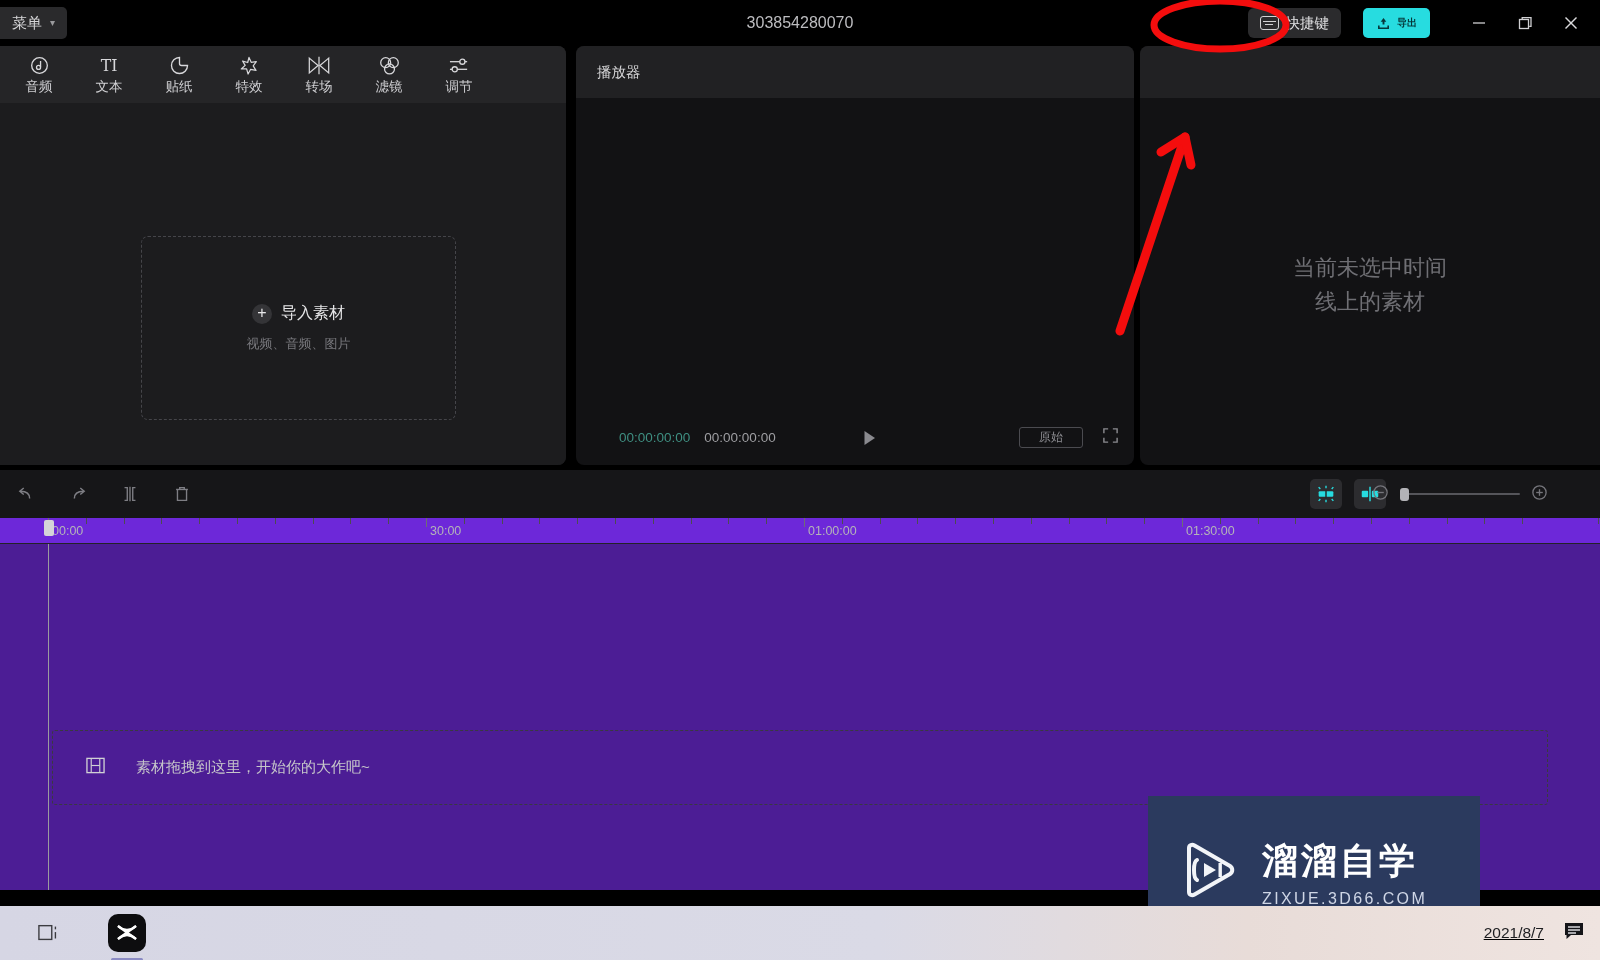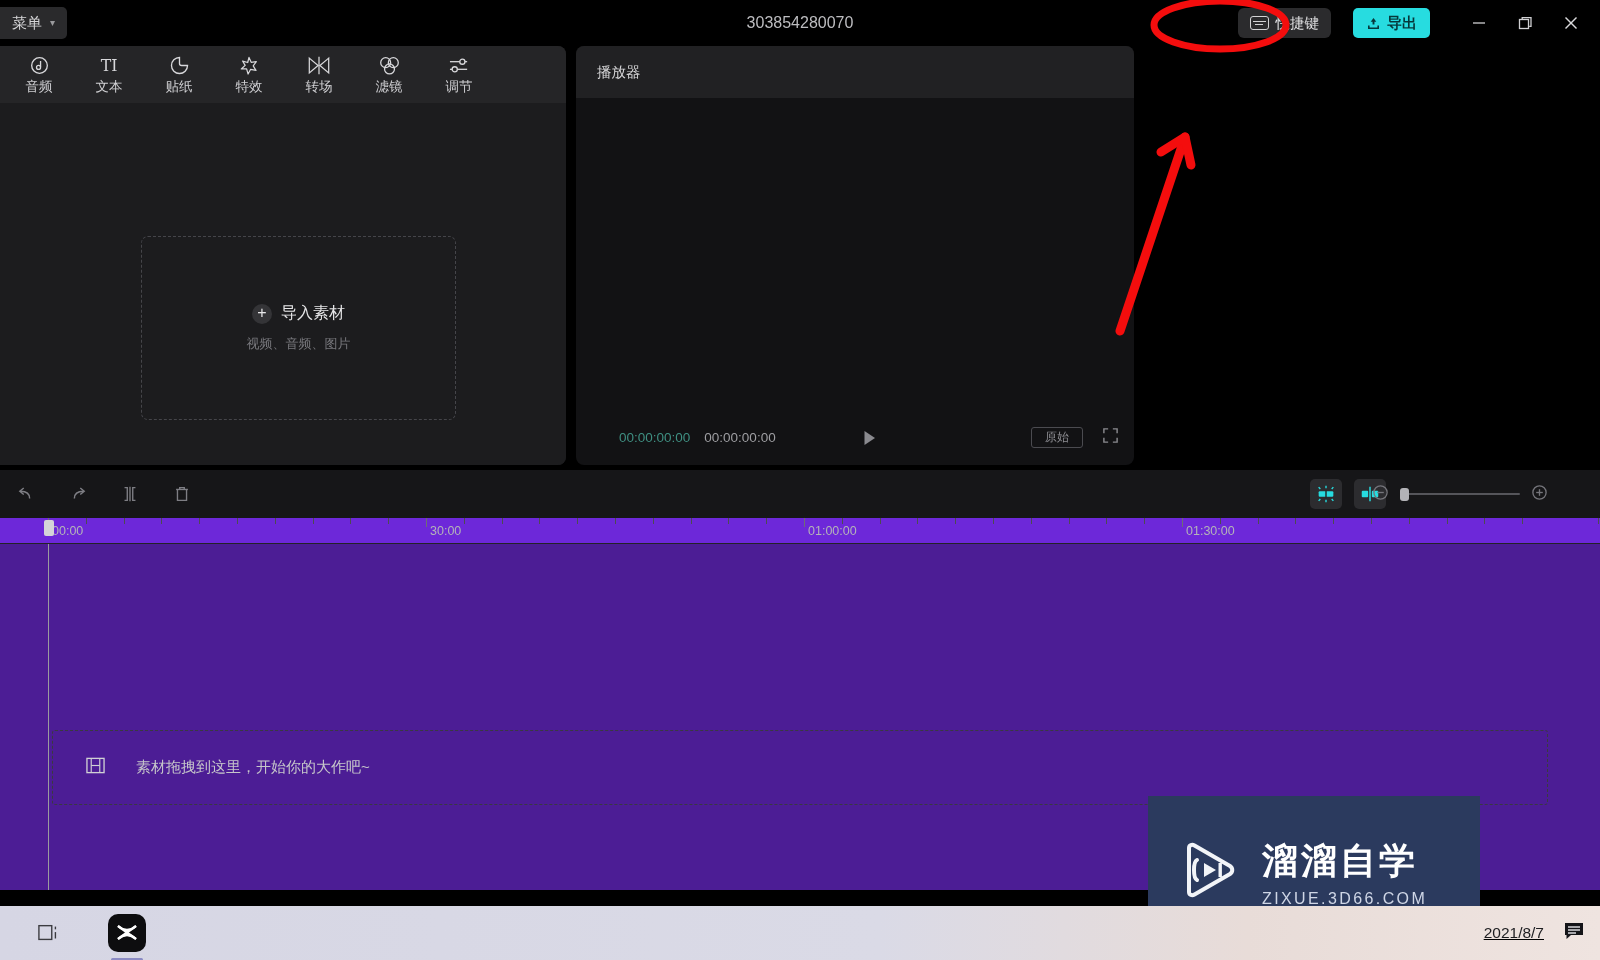--- a/index.html
+++ b/index.html
@@ -39,21 +39,21 @@
   .kbd-icon {
     width: 19px; height: 14px; border: 1.4px solid #d2d2d4; border-radius: 3px;
     display: flex; flex-direction: column; justify-content: center;
     align-items: center; gap: 1.5px; padding: 1.5px 2px;
   }
   .kbd-row { width: 100%; height: 1.6px; background: #d2d2d4; }
   .kbd-row.short { width: 58%; }
   .export-btn {
     margin-left: 22px; height: 30px; padding: 0 13px; background: #27dce0;
     border-radius: 5px; display: flex; align-items: center; gap: 6px;
-    color: #06383a; font-size: 15px; font-weight: bold; cursor: pointer;
+    color: #06383a; font-size: 10px; font-weight: bold; cursor: pointer;
   }
   .win-ctl {
     width: 46px; height: 46px; display: flex; align-items: center;
     justify-content: center; color: #d0d0d3; cursor: pointer;
   }
   .win-ctl.minimize { margin-left: 26px; }
   .win-ctl.close { margin-right: 6px; }
 
   
   .edge-stub {
@@ -114,21 +114,21 @@
   .tc-current { color: #3f8f82; font-size: 13.5px; }
   .tc-total { color: #9e9ea2; font-size: 13.5px; margin-left: 14px; }
   .play-btn {
     position: absolute; left: 50%; transform: translateX(-50%);
     cursor: pointer; display: flex; align-items: center;
   }
   .player-right {
     margin-left: auto; display: flex; align-items: center; gap: 19px;
   }
   .ratio-tag {
-    border: 1px solid #4b4b50; border-radius: 3px; padding: 1px 13px;
+    border: 1px solid #4b4b50; border-radius: 3px; padding: 1px 19px;
     color: #8e8e93; font-size: 12px; cursor: pointer;
   }
 
   
   .attr-panel {
     position: absolute; left: 1140px; top: 46px; width: 460px; height: 419px;
     background: #121214; border-radius: 8px 0 0 8px;
   }
   .attr-head { height: 52px; background: #212123; border-radius: 8px 0 0 0; }
   .attr-empty {
@@ -392,20 +392,27 @@
             <path d="M2 6.5 V2 H6.5" stroke="#8a8a8f" stroke-width="1.5" fill="none"></path>
             <path d="M11.5 2 H16 V6.5" stroke="#8a8a8f" stroke-width="1.5" fill="none"></path>
             <path d="M16 11.5 V16 H11.5" stroke="#8a8a8f" stroke-width="1.5" fill="none"></path>
             <path d="M6.5 16 H2 V11.5" stroke="#8a8a8f" stroke-width="1.5" fill="none"></path>
           </svg>
         </span>
       </span>
     </div>
   </div>
 
+  <div class="attr-panel">
+    <div class="attr-head"></div>
+    <div class="attr-empty">
+      <div>当前未选中时间</div>
+      <div>线上的素材</div>
+    </div>
+  </div>
 
   <div class="timeline">
 
     <div class="tl-toolbar">
       <div class="tl-tool">
         <svg width="22" height="20" viewBox="0 0 24 22">
           <path d="M16 16 C16 10.5 12 8 6 8" stroke="#7e7e84" stroke-width="1.6" fill="none"></path>
           <path d="M9.5 4.4 L5.2 8 L9.5 11.6" stroke="#7e7e84" stroke-width="1.6" fill="none"></path>
         </svg>
       </div>

